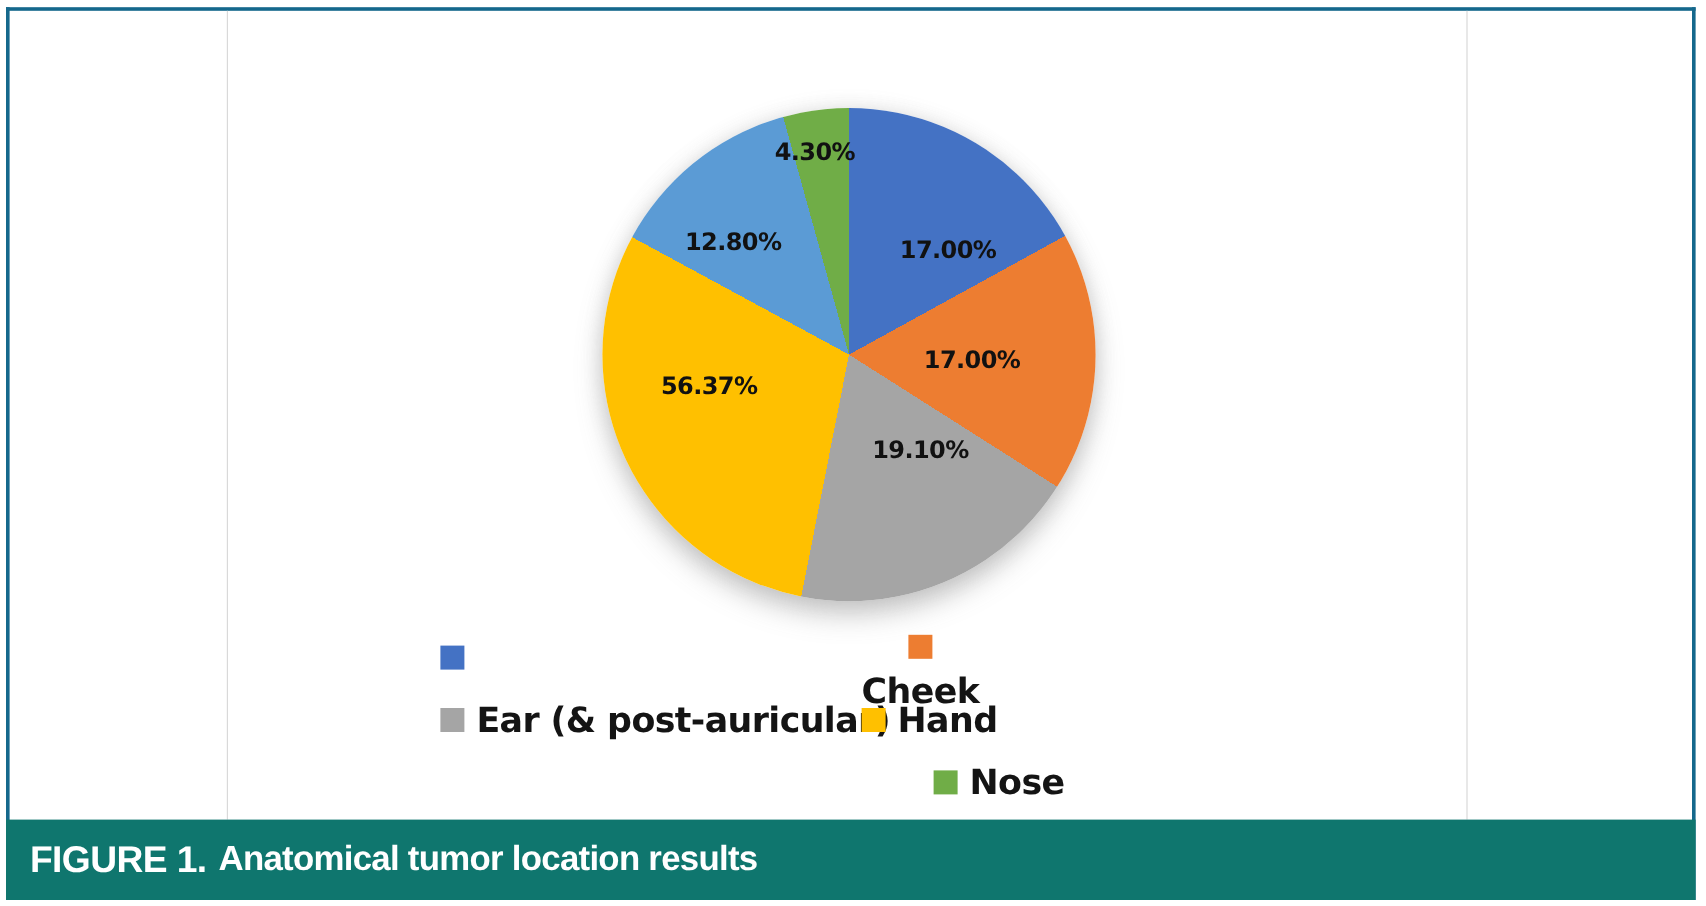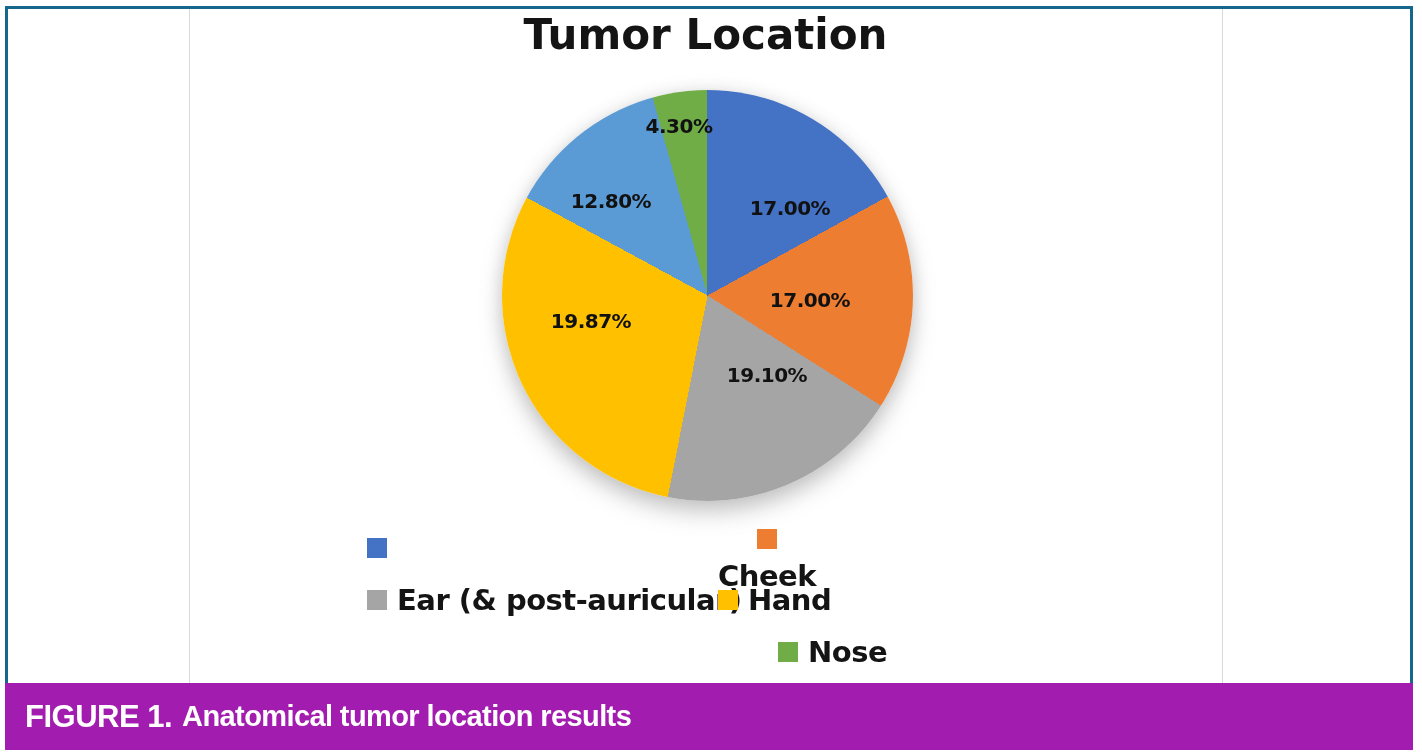--- a/index.html
+++ b/index.html
@@ -127,28 +127,27 @@
 </head>
 <body>
 
 <div class="page">
 
   <div class="frame" style="border-color: rgb(21, 104, 140);"></div>
 
   <div class="vline l" style="background-color: rgb(217, 217, 217);"></div>
   <div class="vline r" style="background-color: rgb(217, 217, 217);"></div>
 
-  <div class="chart-title">Tumor Location</div>
 
   <div class="pie" id="pie" style="background: conic-gradient(rgb(68, 114, 196) 0deg, rgb(68, 114, 196) 61.2deg, rgb(237, 125, 49) 61.2deg, rgb(237, 125, 49) 122.4deg, rgb(165, 165, 165) 122.4deg, rgb(165, 165, 165) 191.16deg, rgb(255, 192, 0) 191.16deg, rgb(255, 192, 0) 298.44deg, rgb(91, 155, 213) 298.44deg, rgb(91, 155, 213) 344.52deg, rgb(112, 173, 71) 344.52deg, rgb(112, 173, 71) 360deg);"></div>
 
   <div class="slice-label sl0">17.00%</div>
   <div class="slice-label sl1">17.00%</div>
   <div class="slice-label sl2">19.10%</div>
-  <div class="slice-label sl3">19.87%</div>
+  <div class="slice-label sl3">56.37%</div>
   <div class="slice-label sl4">12.80%</div>
   <div class="slice-label sl5">4.30%</div>
 
   <div class="legend-item li0">
     <span class="swatch" style="background-color: rgb(68, 114, 196);"></span>
   </div>
   <div class="legend-item li1">
     <span class="swatch" style="background-color: rgb(237, 125, 49);"></span>
     <span class="legend-label">Cheek</span>
   </div>
@@ -158,18 +157,18 @@
   </div>
   <div class="legend-item li3">
     <span class="swatch" style="background-color: rgb(255, 192, 0);"></span>
     <span class="legend-label">Hand</span>
   </div>
   <div class="legend-item li5">
     <span class="swatch" style="background-color: rgb(112, 173, 71);"></span>
     <span class="legend-label">Nose</span>
   </div>
 
-  <div class="caption-bar" style="background-color: #a21caf;">
+  <div class="caption-bar" style="background-color: #0f766e;">
     <span class="caption-prefix">FIGURE 1.</span>
     <span class="caption-text">Anatomical tumor location results</span>
   </div>
 
 </div>
 
 </body></html>

